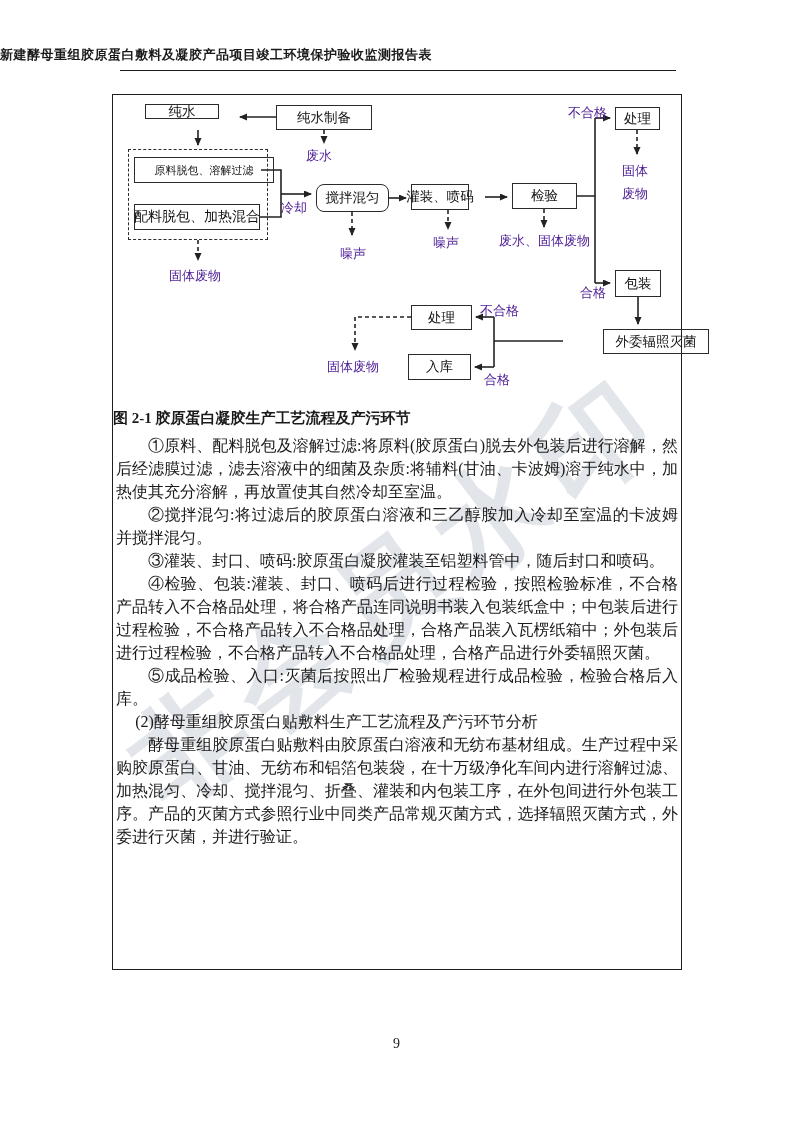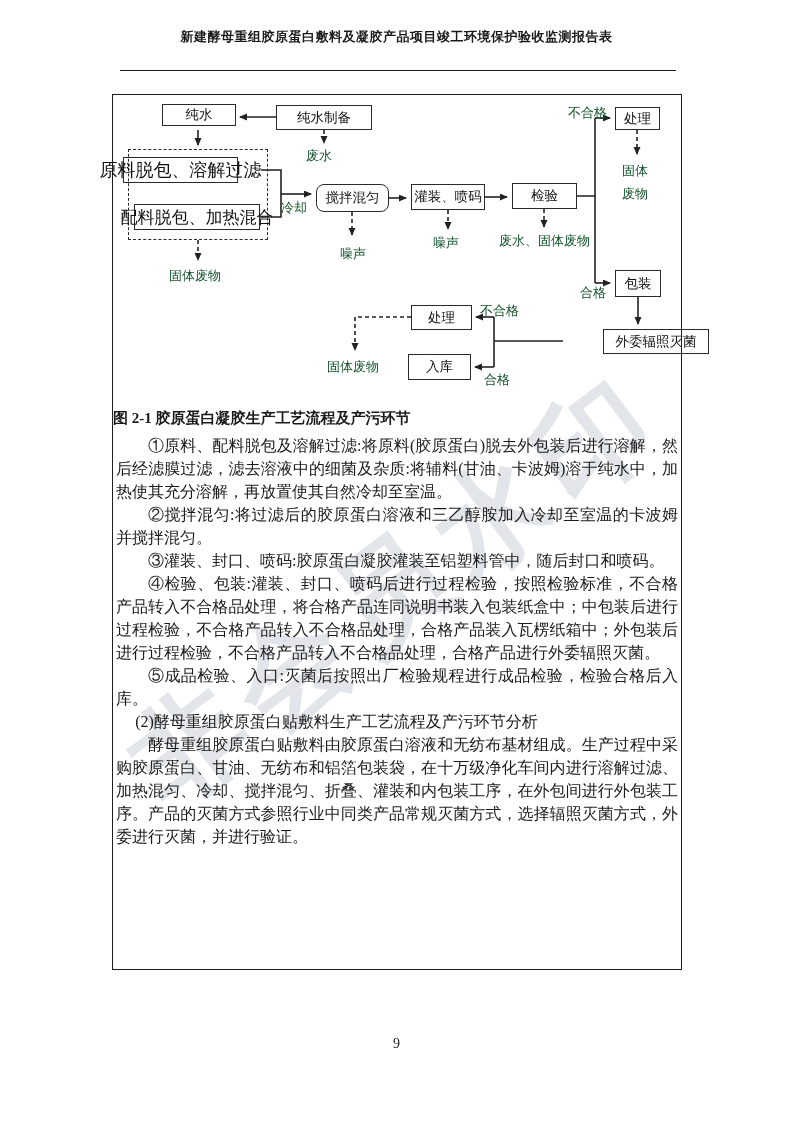--- a/index.html
+++ b/index.html
@@ -19,22 +19,21 @@
     font-size:112px;
     letter-spacing:14px;
     font-weight:bold;
     color:rgba(173,181,193,0.35);
     white-space:nowrap;
     z-index:0;
     font-family:"Liberation Sans", sans-serif;
   }
   .header-title {
     position:absolute;
-    left:0; right:0; top:28px;
-    text-align:center;
+    left:0; right:0; top:46px;
     font-size:13px;
     font-weight:bold;
     letter-spacing:0.5px;
     z-index:2;
   }
   .header-rule {
     position:absolute;
     left:120px; top:70px;
     width:556px; height:0;
     border-top:1.6px solid #1a1a1a;
@@ -65,21 +64,21 @@
     z-index:2;
   }
   .fc-group {
     position:absolute;
     border:1.5px dashed #2b2b2b;
     z-index:1;
   }
   .fc-label {
     position:absolute;
     font-size:13px;
-    color:#14532d;
+    color:#4c1d95;
     white-space:nowrap;
     z-index:2;
   }
   .fig-caption {
     font-weight:bold;
     font-size:15px;
     margin:6px 0 4px 0;
   }
   .body-text {
     padding:2px 3px 0 3px;
@@ -142,27 +141,27 @@
           <line x1="85" y1="145" x2="85" y2="165" marker-end="url(#ah)"></line>
           <line x1="239" y1="117" x2="239" y2="140" marker-end="url(#ah)"></line>
           <line x1="335" y1="115" x2="335" y2="134" marker-end="url(#ah)"></line>
           <line x1="431" y1="114" x2="431" y2="132" marker-end="url(#ah)"></line>
           <line x1="524" y1="35" x2="524" y2="59" marker-end="url(#ah)"></line>
           <polyline points="298,222 242,222"></polyline>
           <line x1="242" y1="222" x2="242" y2="255" marker-end="url(#ah)"></line>
         </g>
       </svg>
 
-      <div class="fc-node" style="left:49px;  top:9px;   width:74px;  height:22px;">纯水</div>
+      <div class="fc-node" style="left:32px;  top:9px;   width:74px;  height:15px;">纯水</div>
       <div class="fc-node" style="left:163px; top:10px;  width:96px;  height:25px;">纯水制备</div>
       <div class="fc-group" style="left:15px; top:54px;  width:140px; height:91px;"></div>
-      <div class="fc-node" style="left:10px;  top:62px;  width:115px; height:26px; font-size:18px;">原料脱包、溶解过滤</div>
-      <div class="fc-node" style="left:21px;  top:109px; width:126px; height:26px; font-size:17px;">配料脱包、加热混合</div>
+      <div class="fc-node" style="left:21px;  top:62px;  width:140px; height:26px; font-size:11px;">原料脱包、溶解过滤</div>
+      <div class="fc-node" style="left:21px;  top:109px; width:126px; height:26px; font-size:14px;">配料脱包、加热混合</div>
       <div class="fc-node" style="left:203px; top:89px;  width:73px;  height:28px;border-radius:8px;">搅拌混匀</div>
-      <div class="fc-node" style="left:298px; top:89px;  width:74px;  height:26px;">灌装、喷码</div>
+      <div class="fc-node" style="left:298px; top:89px;  width:58px;  height:26px;">灌装、喷码</div>
       <div class="fc-node" style="left:399px; top:88px;  width:65px;  height:26px;">检验</div>
       <div class="fc-node" style="left:502px; top:12px;  width:45px;  height:23px;">处理</div>
       <div class="fc-node" style="left:502px; top:175px; width:46px;  height:27px;">包装</div>
       <div class="fc-node" style="left:450px; top:234px; width:106px; height:25px;margin-left:40px;">外委辐照灭菌</div>
       <div class="fc-node" style="left:298px; top:210px; width:61px;  height:25px;">处理</div>
       <div class="fc-node" style="left:295px; top:259px; width:63px;  height:26px;">入库</div>
 
       <div class="fc-label" style="left:193px; top:52px;">废水</div>
       <div class="fc-label" style="left:168px; top:104px;">冷却</div>
       <div class="fc-label" style="left:227px; top:150px;">噪声</div>

